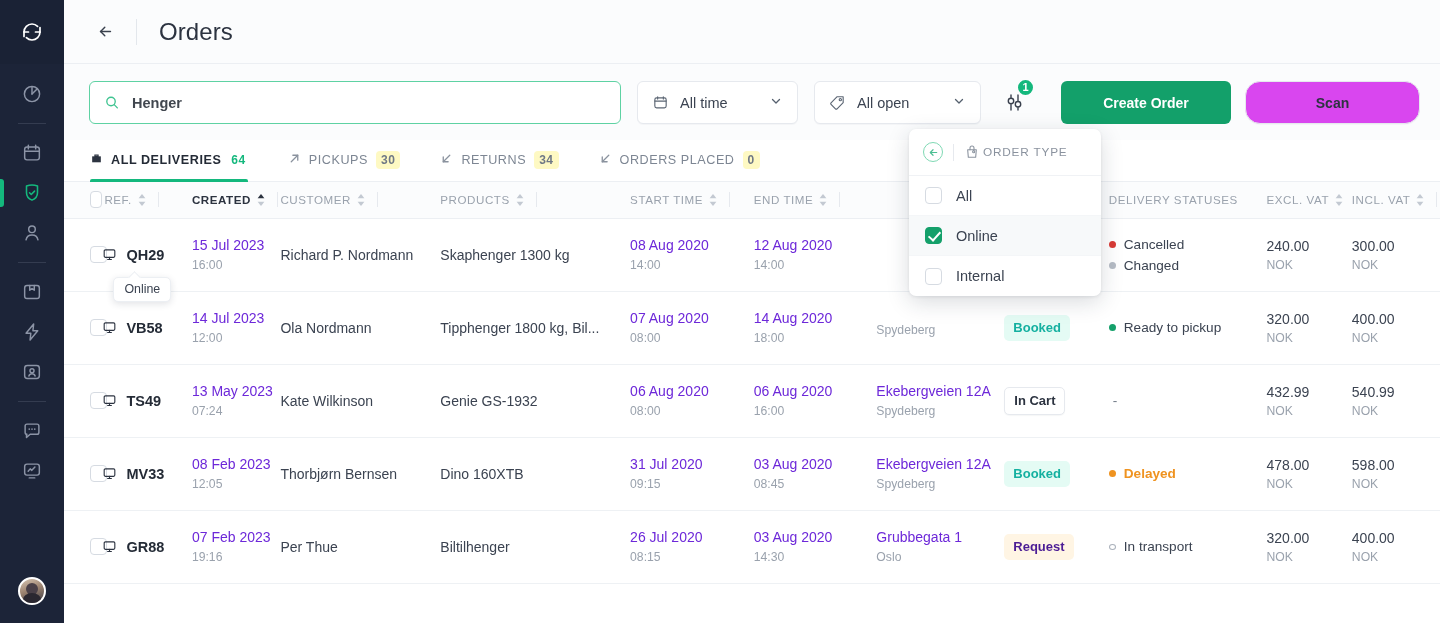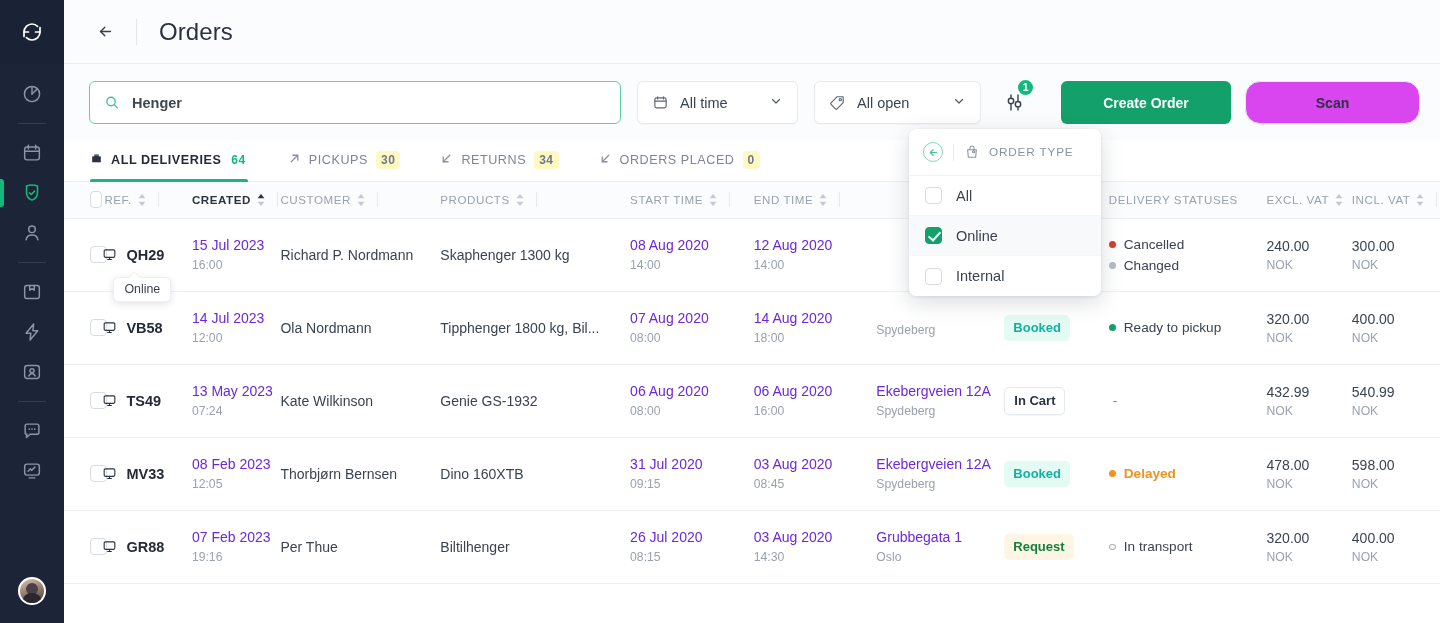--- a/index.html
+++ b/index.html
@@ -186,21 +186,21 @@
   .two-line .l2 { font-size: 12.2px; color: #9aa2ad; margin-top: 4px; }
   .one-line { font-size: 14px; color: #3b4351; }
 
   .badge {
     display: inline-block; font-size: 13px; font-weight: bold;
     border-radius: 5px; padding: 5px 9px; line-height: 16px;
   }
   .badge.cancelled { background: #fdeaea; color: #e0453f; }
   .badge.booked { background: #e4fbf4; color: #14b0a0; }
   .badge.incart { background: #ffffff; color: #2c3340; border: 1px solid #e6e9ee; box-shadow: 0 1px 1px rgba(30,40,60,.04); }
-  .badge.request { background: #fff5e4; color: #15803d; }
+  .badge.request { background: #fff5e4; color: #4c1d95; }
 
   .dstat { display: flex; align-items: center; gap: 8px; font-size: 13.6px; line-height: 21px; }
   .dot { width: 7px; height: 7px; border-radius: 50%; flex: 0 0 7px; }
   .dot.red { background: #d93b36; }
   .dot.grey { background: #b6bcc5; }
   .dot.green { background: #14a06a; }
   .dot.orange { background: #ef9320; }
   .dot.hollow { background: #fff; border: 1.5px solid #aab1bb; width: 6px; height: 6px; }
   .dstat.orange-t { color: #ef9320; font-weight: bold; }
   .dstat.dash { color: #6f7885; padding-left: 4px; }
@@ -234,21 +234,21 @@
     padding: 0 14px; border-bottom: 1px solid #f0f2f5;
   }
   .dd-back {
     width: 20px; height: 20px; border-radius: 50%; border: 1.4px solid #7fd9b4;
     color: #4cbf93; display: flex; align-items: center; justify-content: center;
     font-size: 10px; cursor: pointer; flex: 0 0 20px;
   }
   .dd-vdiv { width: 1px; height: 17px; background: #e6e9ee; }
   .dd-title {
     font-size: 11.8px; letter-spacing: .8px; color: #8a929e;
-    text-transform: uppercase; display: flex; align-items: center; gap: 9px;
+    text-transform: uppercase; display: flex; align-items: center; gap: 3px;
   }
   .dd-item {
     height: 40px; display: flex; align-items: center; gap: 14px;
     padding: 0 0 0 16px; font-size: 14.5px; color: #3b4351; cursor: pointer;
     border-bottom: 1px solid #f4f6f8;
   }
   .dd-item:last-child { border-bottom: none; }
   .dd-item.sel { background: #f7f9fa; }
 </style>
 </head>

